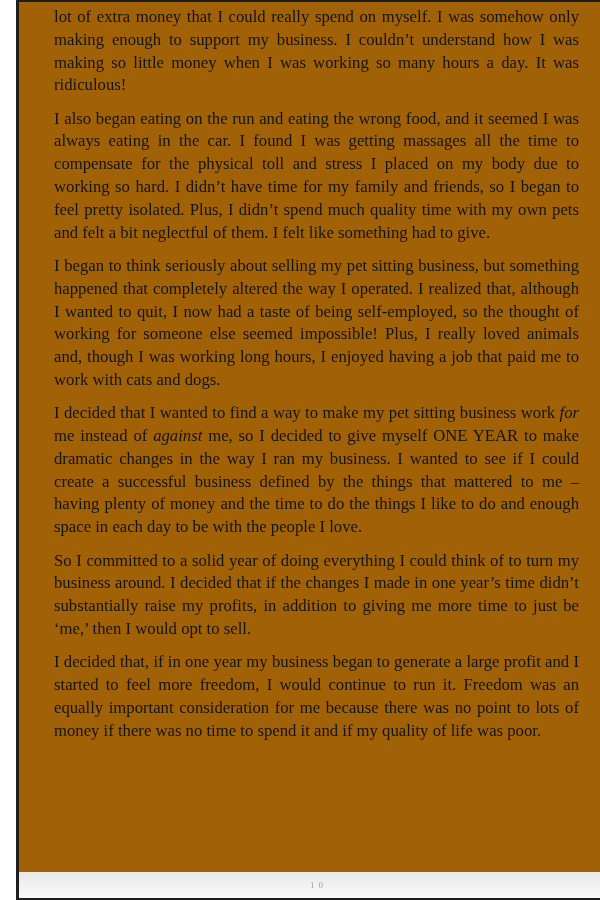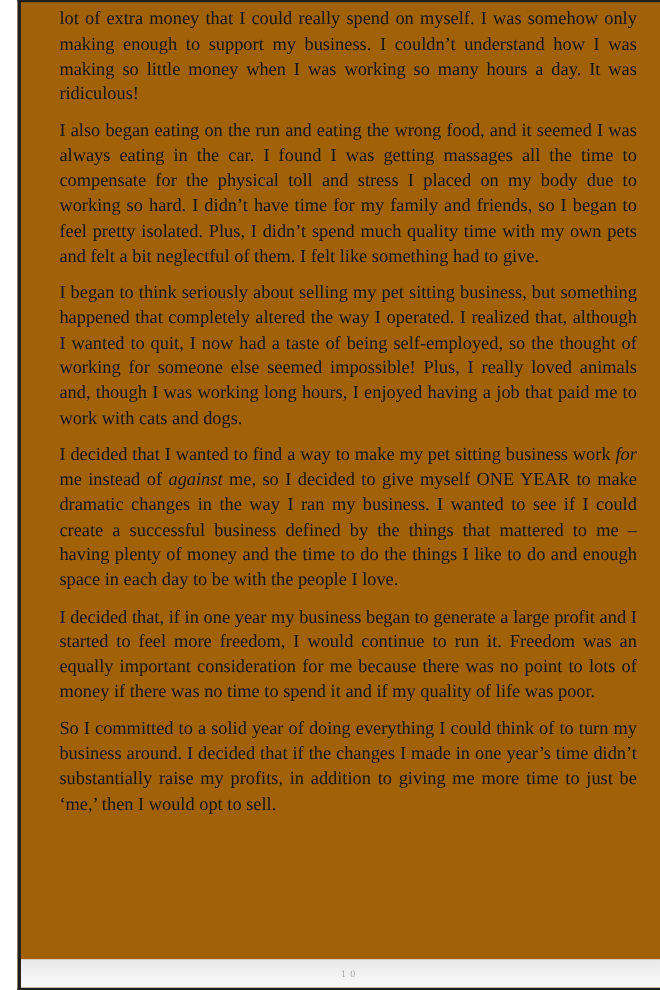--- a/index.html
+++ b/index.html
@@ -59,19 +59,19 @@
 </style>
 </head>
 <body>
 
 <div class="page">
   <div class="text-area">
       <p class="para"><span>lot of extra money that I could really spend on myself. I was somehow only making enough to support my business. I couldn’t understand how I was making so little money when I was working so many hours a day. It was ridiculous!</span></p>
       <p class="para"><span>I also began eating on the run and eating the wrong food, and it seemed I was always eating in the car. I found I was getting massages all the time to compensate for the physical toll and stress I placed on my body due to working so hard. I didn’t have time for my family and friends, so I began to feel pretty isolated. Plus, I didn’t spend much quality time with my own pets and felt a bit neglectful of them. I felt like something had to give.</span></p>
       <p class="para"><span>I began to think seriously about selling my pet sitting business, but something happened that completely altered the way I operated. I realized that, although I wanted to quit, I now had a taste of being self-employed, so the thought of working for someone else seemed impossible! Plus, I really loved animals and, though I was working long hours, I enjoyed having a job that paid me to work with cats and dogs.</span></p>
       <p class="para"><span>I decided that I wanted to find a way to make my pet sitting business work </span><em>for</em><span> me instead of </span><em>against</em><span> me, so I decided to give myself ONE YEAR to make dramatic changes in the way I ran my business. I wanted to see if I could create a successful business defined by the things that mattered to me – having plenty of money and the time to do the things I like to do and enough space in each day to be with the people I love.</span></p>
+      <p class="para"><span>So I committed to a solid year of doing everything I could think of to turn my business around. I decided that if the changes I made in one year’s time didn’t substantially raise my profits, in addition to giving me more time to just be ‘me,’ then I would opt to sell.</span></p>
       <p class="para"><span>I decided that, if in one year my business began to generate a large profit and I started to feel more freedom, I would continue to run it. Freedom was an equally important consideration for me because there was no point to lots of money if there was no time to spend it and if my quality of life was poor.</span></p>
-      <p class="para"><span>So I committed to a solid year of doing everything I could think of to turn my business around. I decided that if the changes I made in one year’s time didn’t substantially raise my profits, in addition to giving me more time to just be ‘me,’ then I would opt to sell.</span></p>
     </div>
   <div class="footer">
     <span class="page-number">10</span>
   </div>
 </div>
 
 </body></html>

